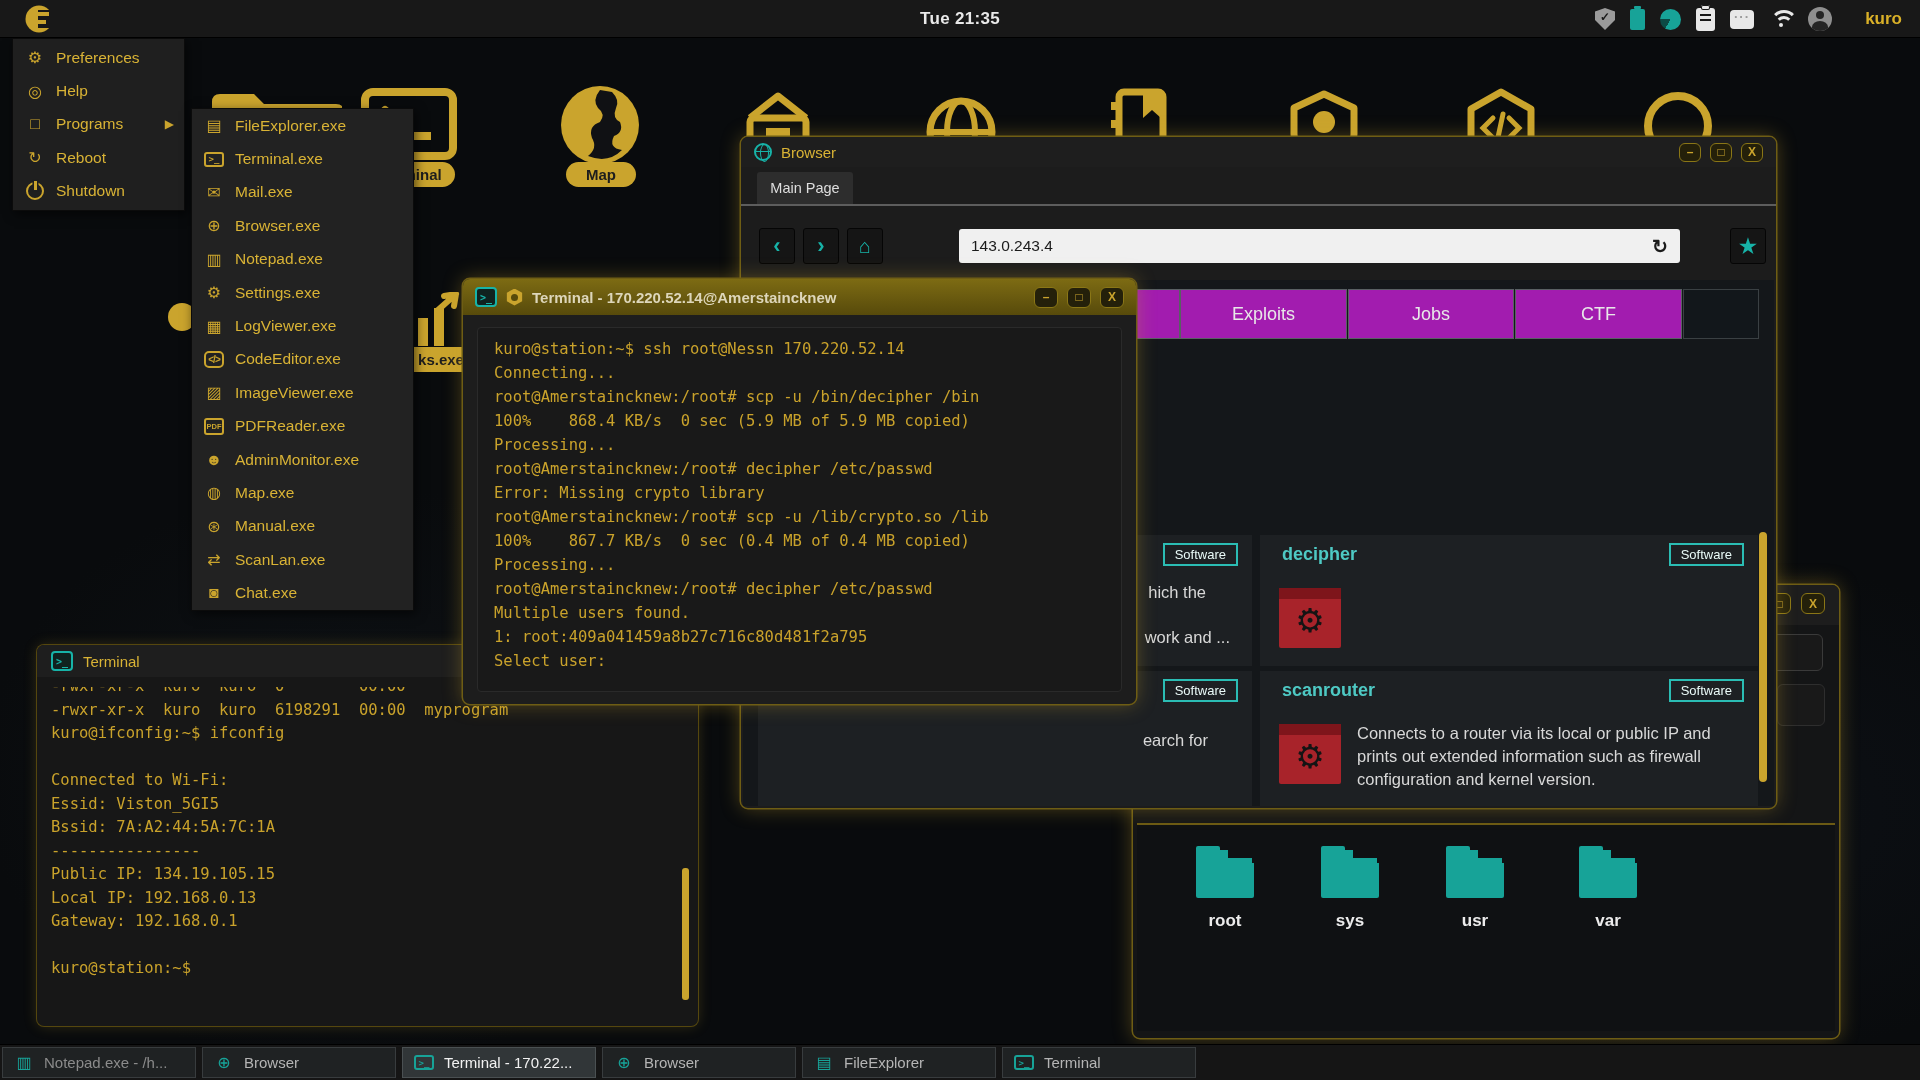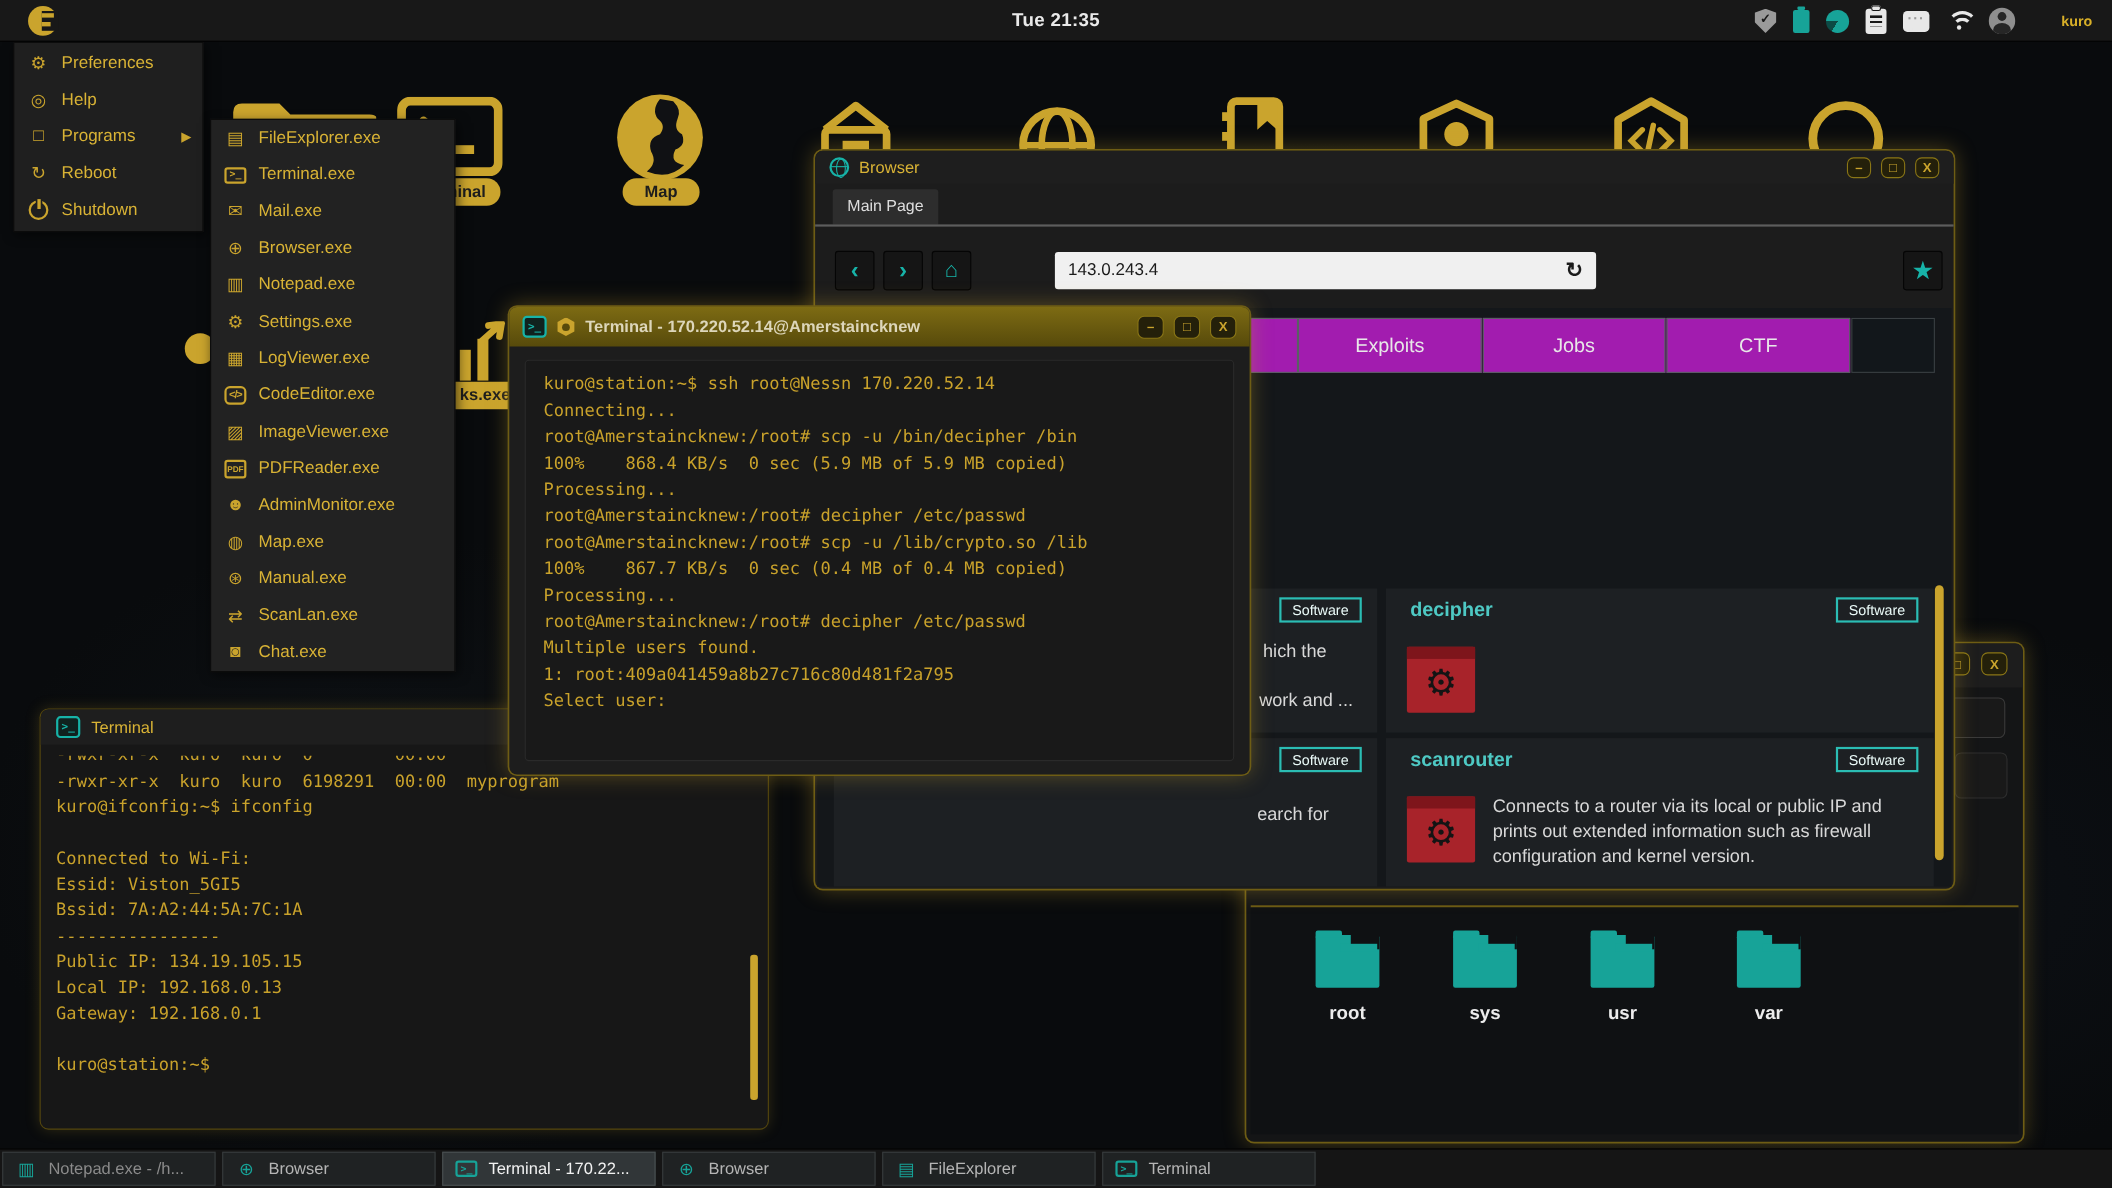--- a/index.html
+++ b/index.html
@@ -10,21 +10,21 @@
       radial-gradient(620px 340px at 62% 34%, #10141a 0%, rgba(16,20,26,0) 70%),
       radial-gradient(520px 420px at 18% 72%, #0e1216 0%, rgba(14,18,22,0) 70%),
       radial-gradient(700px 380px at 85% 75%, #0d1117 0%, rgba(13,17,23,0) 70%),
       #090b0d;
   }
   
   #topbar { position:absolute; left:0; top:0; width:1920px; height:38px; background:#181818; border-bottom:1px solid #000; z-index:80; display:flex; align-items:center; }
   #logo { position:absolute; left:24px; top:4px; width:30px; height:30px; }
   #clock { position:absolute; left:0; right:0; text-align:center; color:#e9e9e9; font-size:17px; letter-spacing:.3px;font-weight:bold; }
   #tray { position:absolute; right:88px; top:0; height:38px; display:flex; align-items:center; gap:15px; }
-  #tray-user { position:absolute; right:18px; top:0; height:38px; display:flex; align-items:center; color:#d9b028; font-size:13px; font-weight:bold;margin-left:48px; }
+  #tray-user { position:absolute; right:18px; top:0; height:38px; display:flex; align-items:center; color:#d9b028; font-size:17px; font-weight:bold;margin-left:48px; }
   .tico { position:relative; display:inline-block; }
   .i-shield-check { width:20px; height:22px; background:#9a9a9a; clip-path:polygon(50% 0,100% 16%,100% 55%,50% 100%,0 55%,0 16%); }
   .i-shield-check::after { content:"✓"; position:absolute; left:0; right:0; top:2px; text-align:center; color:#181818; font-size:12px; font-weight:bold; }
   .i-battery { width:15px; height:21px; background:#17a398; border-radius:2px; }
   .i-battery::before { content:""; position:absolute; left:4px; top:-3px; width:7px; height:3px; background:#17a398; border-radius:1px; }
   .i-disk-usage { width:21px; height:21px; border-radius:50%; background:conic-gradient(from 210deg, #0c4a45 0 62deg, #17a398 62deg 360deg); }
   .i-clipboard { width:19px; height:23px; background:#e8e8e8; border-radius:3px; }
   .i-clipboard::before { content:""; position:absolute; left:5px; top:-3px; width:9px; height:5px; background:#e8e8e8; border-radius:2px; box-shadow:0 0 0 1px #181818 inset; }
   .i-clipboard::after { content:""; position:absolute; left:4px; top:6px; width:11px; height:10px;
      background:repeating-linear-gradient(#181818 0 2px, transparent 2px 5px); }
@@ -86,21 +86,21 @@
   #browser { left:741px; top:137px; width:1035px; height:671px; z-index:30; background:#1c1c1c; }
   #browser .tbar { height:30px; background:#1e1e1e; border-radius:7px 7px 0 0; display:flex; align-items:center; gap:9px; padding:0 13px; }
   #browser .title { color:#d9b335; font-size:15px; flex:1; }
   .globe-ico { width:18px; height:18px; border:2px solid #17b3a8; border-radius:50%; position:relative; flex:0 0 18px; }
   .globe-ico::before { content:""; position:absolute; left:3.5px; top:-1px; width:7px; height:16px; border:1.5px solid #17b3a8; border-radius:50%; }
   .globe-ico::after { content:""; position:absolute; left:-1px; top:5.5px; width:16px; height:1.5px; background:#17b3a8; }
   #browser .wbtn { width:22px; height:19px; }
   .btab { position:absolute; left:16px; top:35px; width:96px; height:32px; background:#2d2d2d; color:#dedede; font-size:14.5px; display:flex; align-items:center; justify-content:center; border-radius:3px 3px 0 0; }
   .tabline { position:absolute; left:0px; top:67px; width:1035px; height:2px; background:#5d5d5d; }
   .navbtn { position:absolute; width:36px; height:36px; top:91px; background:#151515; border:1px solid #050505; border-radius:3px; color:#17b3a8; font-size:22px; font-weight:bold; display:flex; align-items:center; justify-content:center; }
-  #urlbar { position:absolute; left:218px; top:92px; width:492px; height:34px; background:#f0f0f0; border-radius:3px; display:flex; align-items:center; padding:0 12px; }
+  #urlbar { position:absolute; left:218px; top:92px; width:721px; height:34px; background:#f0f0f0; border-radius:3px; display:flex; align-items:center; padding:0 12px; }
   #urlbar .url { color:#1b1b1b; font-size:15.5px; flex:1; }
   #urlbar .refresh { color:#1b1b1b; font-size:19px; font-weight:bold; }
   #page { position:absolute; left:2px; top:143px; width:1031px; height:526px; background:#14171a; overflow:hidden; }
   .ptab { position:absolute; top:9px; height:50px; background:#a21caf; border:1px solid #596063; color:#e8e8e8; font-size:18px; display:flex; align-items:center; justify-content:center; }
   .pscroll { position:absolute; left:1016px; top:252px; width:8px; height:250px; background:#caa42d; border-radius:4px; }
   .card { position:absolute; background:#1d2023; }
   .card .ctitle { position:absolute; left:22px; top:9px; color:#4ec9c4; font-size:18px; font-weight:bold; }
   .badge { position:absolute; right:14px; top:8px; border:2px solid #2bbdb4; border-radius:0; color:#eafaf8; font-size:13px; padding:2px 10px; }
   .appico { position:absolute; left:19px; top:53px; width:62px; height:60px; background:#a8232a; border-radius:2px; }
   .appico::before { content:""; position:absolute; left:0; top:0; width:62px; height:11px; background:#7e151b; }
@@ -335,20 +335,21 @@
       <div class="wbtn">□</div>
       <div class="wbtn">X</div>
     </div>
     <div class="inner" id="rterm-lines">
         <div class="tline">kuro@station:~$ ssh root@Nessn 170.220.52.14</div>
         <div class="tline">Connecting...</div>
         <div class="tline">root@Amerstaincknew:/root# scp -u /bin/decipher /bin</div>
         <div class="tline">100%    868.4 KB/s  0 sec (5.9 MB of 5.9 MB copied)</div>
         <div class="tline">Processing...</div>
         <div class="tline">root@Amerstaincknew:/root# decipher /etc/passwd</div>
+        <div class="tline">Error: Missing crypto library</div>
         <div class="tline">root@Amerstaincknew:/root# scp -u /lib/crypto.so /lib</div>
         <div class="tline">100%    867.7 KB/s  0 sec (0.4 MB of 0.4 MB copied)</div>
         <div class="tline">Processing...</div>
         <div class="tline">root@Amerstaincknew:/root# decipher /etc/passwd</div>
         <div class="tline">Multiple users found.</div>
         <div class="tline">1: root:409a041459a8b27c716c80d481f2a795</div>
         <div class="tline">Select user:</div>
       </div>
   </div>
 

